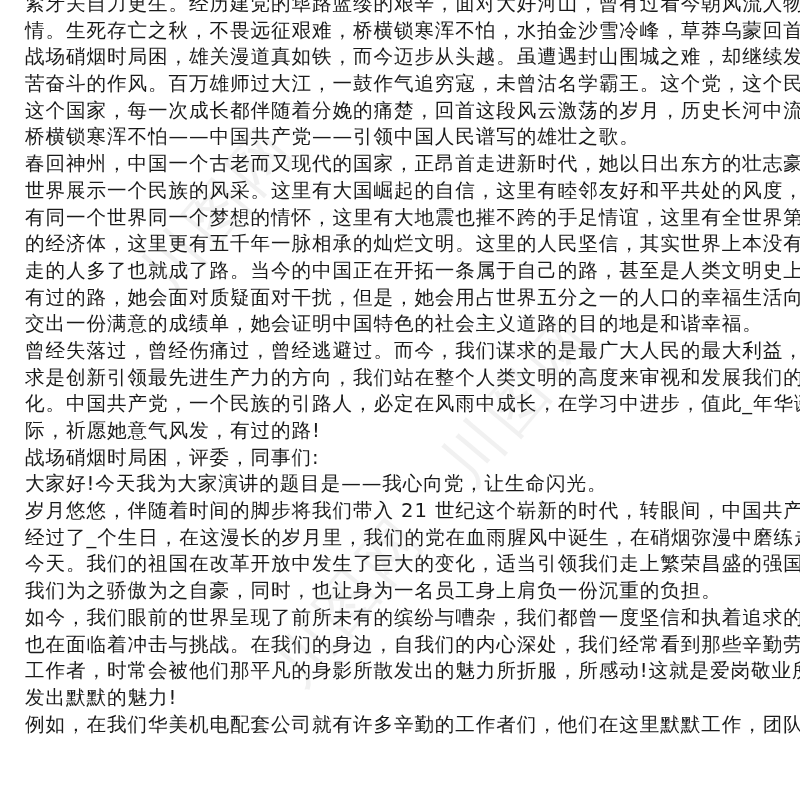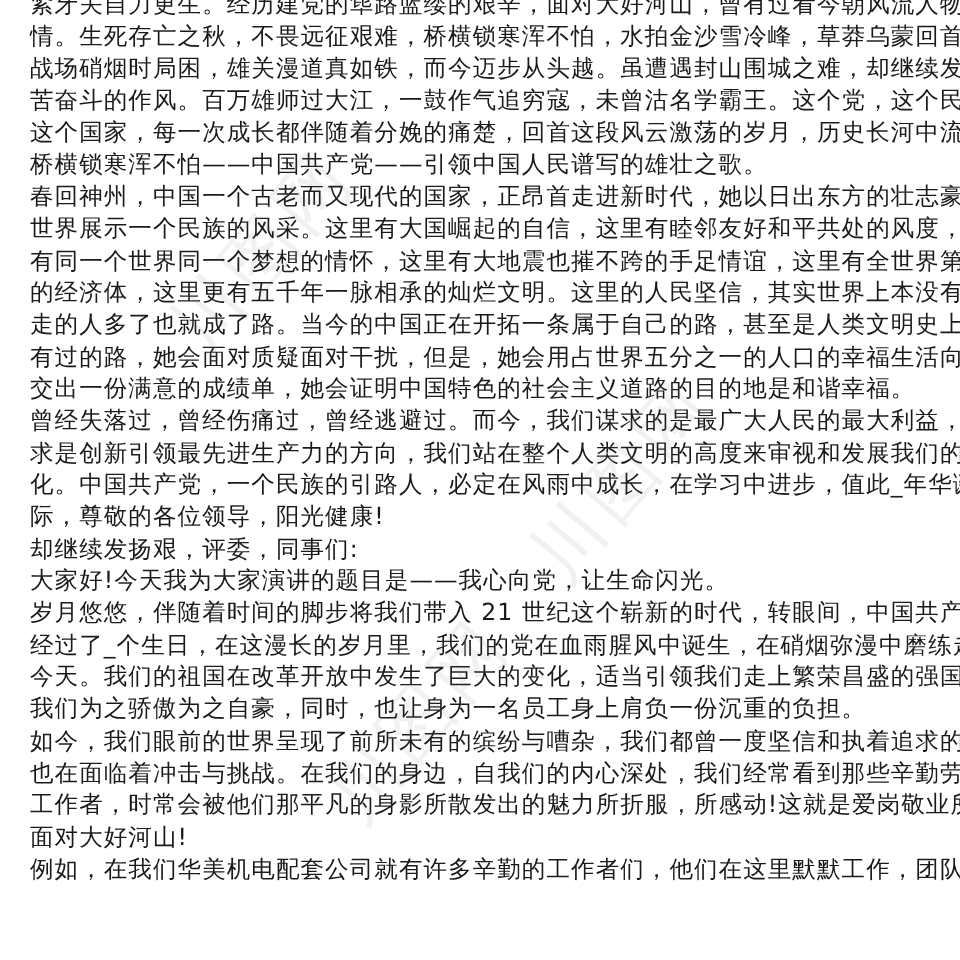--- a/index.html
+++ b/index.html
@@ -54,29 +54,29 @@
   <div class="line">春回神州，中国一个古老而又现代的国家，正昂首走进新时代，她以日出东方的壮志豪情向</div>
   <div class="line">世界展示一个民族的风采。这里有大国崛起的自信，这里有睦邻友好和平共处的风度，这里</div>
   <div class="line">有同一个世界同一个梦想的情怀，这里有大地震也摧不跨的手足情谊，这里有全世界第二大</div>
   <div class="line">的经济体，这里更有五千年一脉相承的灿烂文明。这里的人民坚信，其实世界上本没有路，</div>
   <div class="line">走的人多了也就成了路。当今的中国正在开拓一条属于自己的路，甚至是人类文明史上未曾</div>
   <div class="line">有过的路，她会面对质疑面对干扰，但是，她会用占世界五分之一的人口的幸福生活向世界</div>
   <div class="line">交出一份满意的成绩单，她会证明中国特色的社会主义道路的目的地是和谐幸福。</div>
   <div class="line">曾经失落过，曾经伤痛过，曾经逃避过。而今，我们谋求的是最广大人民的最大利益，我们</div>
   <div class="line">求是创新引领最先进生产力的方向，我们站在整个人类文明的高度来审视和发展我们的文</div>
   <div class="line">化。中国共产党，一个民族的引路人，必定在风雨中成长，在学习中进步，值此_年华诞之</div>
-  <div class="line">际，尊敬的各位领导，阳光健康!</div>
-  <div class="line">却继续发扬艰，评委，同事们:</div>
+  <div class="line">际，祈愿她意气风发，有过的路!</div>
+  <div class="line">战场硝烟时局困，评委，同事们:</div>
   <div class="line">大家好!今天我为大家演讲的题目是——我心向党，让生命闪光。</div>
   <div class="line">岁月悠悠，伴随着时间的脚步将我们带入 21 世纪这个崭新的时代，转眼间，中国共产党已</div>
   <div class="line">经过了_个生日，在这漫长的岁月里，我们的党在血雨腥风中诞生，在硝烟弥漫中磨练走到</div>
   <div class="line">今天。我们的祖国在改革开放中发生了巨大的变化，适当引领我们走上繁荣昌盛的强国之路，</div>
   <div class="line">我们为之骄傲为之自豪，同时，也让身为一名员工身上肩负一份沉重的负担。</div>
   <div class="line">如今，我们眼前的世界呈现了前所未有的缤纷与嘈杂，我们都曾一度坚信和执着追求的目标，</div>
   <div class="line">也在面临着冲击与挑战。在我们的身边，自我们的内心深处，我们经常看到那些辛勤劳动的</div>
   <div class="line">工作者，时常会被他们那平凡的身影所散发出的魅力所折服，所感动!这就是爱岗敬业所散</div>
-  <div class="line">面对大好河山!</div>
+  <div class="line">发出默默的魅力!</div>
   <div class="line">例如，在我们华美机电配套公司就有许多辛勤的工作者们，他们在这里默默工作，团队合作，</div>
 </div>
 
 <div class="watermark" style="left:120px; top:170px;">川图网</div>
 <div class="watermark" style="left:420px; top:360px;">川图网</div>
 <div class="watermark" style="left:250px; top:560px;">川图网</div>
 
 </body></html>

